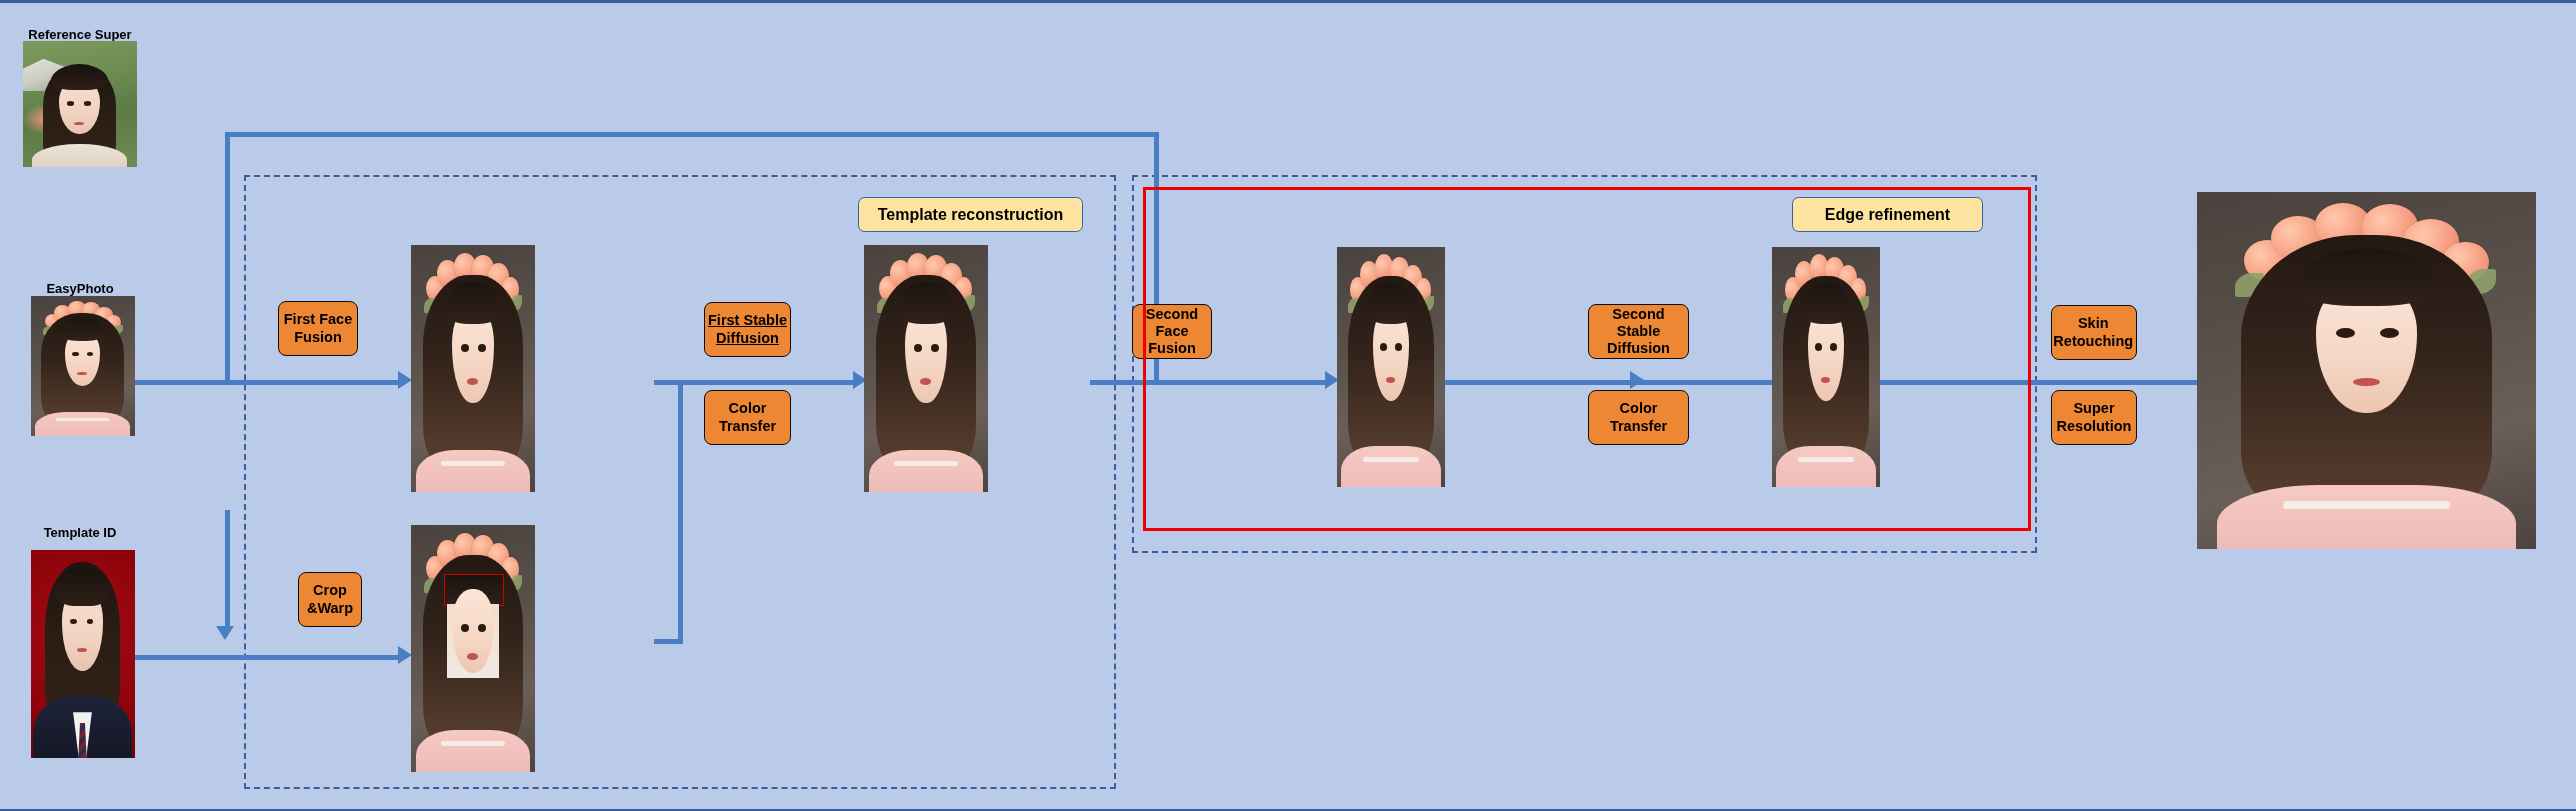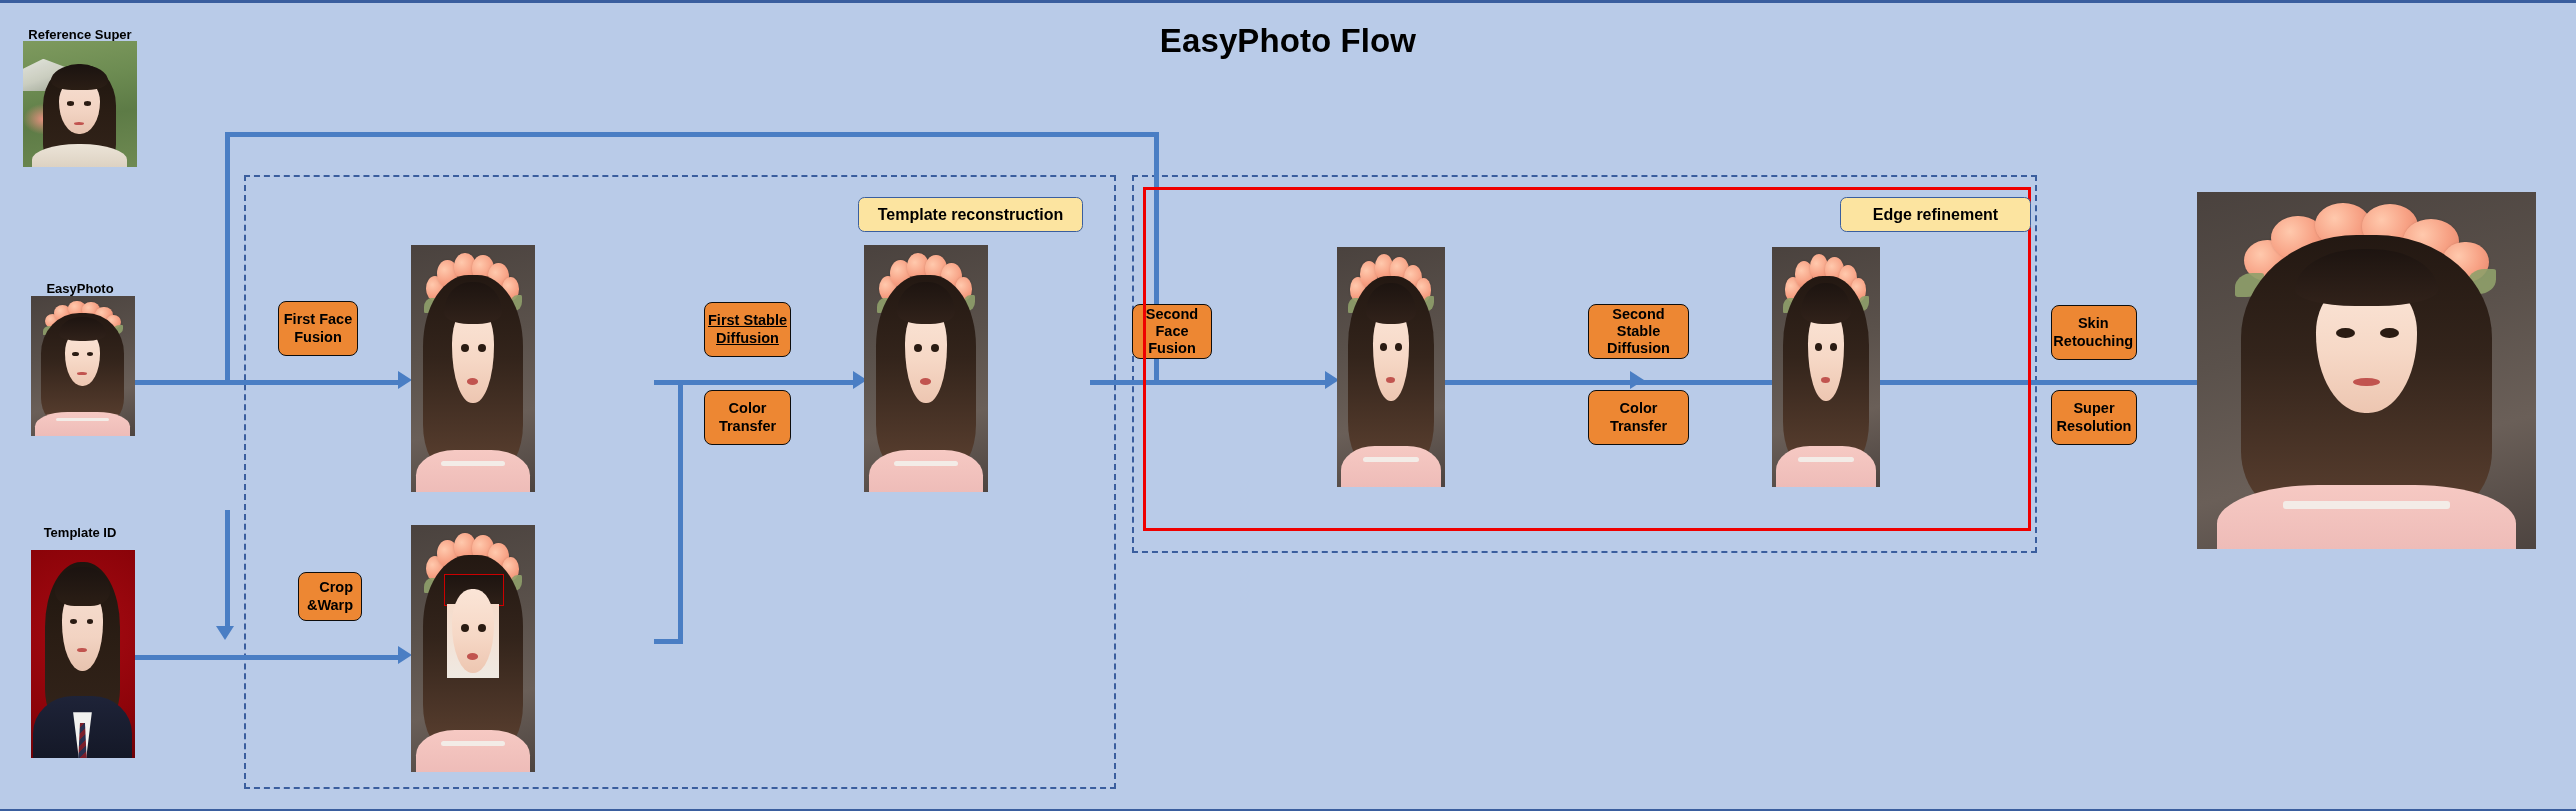--- a/index.html
+++ b/index.html
@@ -209,21 +209,20 @@
     box-sizing:border-box;
     background:transparent;
     z-index:6;
   }
 </style>
 </head>
 <body>
 
 <div id="canvas">
 
-  <div id="title">EasyPhoto Flow</div>
 
   <div class="dashbox" style="left:244px;top:172px;width:872px;height:614px;"></div>
   <div class="dashbox" style="left:1132px;top:172px;width:905px;height:378px;"></div>
   <div class="redbox" style="left:1143px;top:184px;width:888px;height:344px;"></div>
 
   <div class="hline" style="left:225px;top:129px;width:934px;"></div>
   <div class="vline" style="left:225px;top:129px;height:251px;"></div>
   <div class="vline" style="left:1154px;top:129px;height:251px;"></div>
 
   <div class="vline" style="left:225px;top:507px;height:116px;"></div>
@@ -299,21 +298,21 @@
     <div class="id-suit"></div>
     <div class="id-shirt"></div>
     <div class="id-tie"></div>
   </div>
 
   <div class="proc" style="left:278px;top:298px;width:80px;height:55px;">
     <span style="white-space:pre-line;">First Face
 Fusion</span>
   </div>
 
-  <div class="proc" style="left:298px;top:569px;width:64px;height:49px;text-align:right;">
+  <div class="proc" style="left:298px;top:569px;width:64px;height:55px;">
     <span style="white-space:pre-line;">Crop
 &amp;Warp</span>
   </div>
 
   <div class="proc" style="left:704px;top:299px;width:87px;height:55px;text-decoration:underline;">
     <span style="white-space:pre-line;">First Stable
 Diffusion</span>
   </div>
 
   <div class="proc" style="left:704px;top:387px;width:87px;height:55px;">
@@ -342,21 +341,21 @@
   </div>
 
   <div class="proc" style="left:2051px;top:387px;width:86px;height:55px;">
     <span style="white-space:pre-line;">Super
 Resolution</span>
   </div>
 
   <div class="stage" style="left:858px;top:194px;width:225px;height:35px;">
     <span>Template reconstruction</span>
   </div>
-  <div class="stage" style="left:1792px;top:194px;width:191px;height:35px;margin-left:48px;">
+  <div class="stage" style="left:1792px;top:194px;width:191px;height:35px;">
     <span>Edge refinement</span>
   </div>
 
   <div class="photo" style="left:411px;top:242px;width:124px;height:247px;">
     <div class="gen-bg"></div>
     <div class="crown">
       <i style="left:0%;top:36%;width:19%;height:42%;"></i>
       <i style="left:12%;top:8%;width:22%;height:46%;"></i>
       <i style="left:30%;top:-4%;width:23%;height:46%;"></i>
       <i style="left:49%;top:0%;width:23%;height:46%;"></i>

